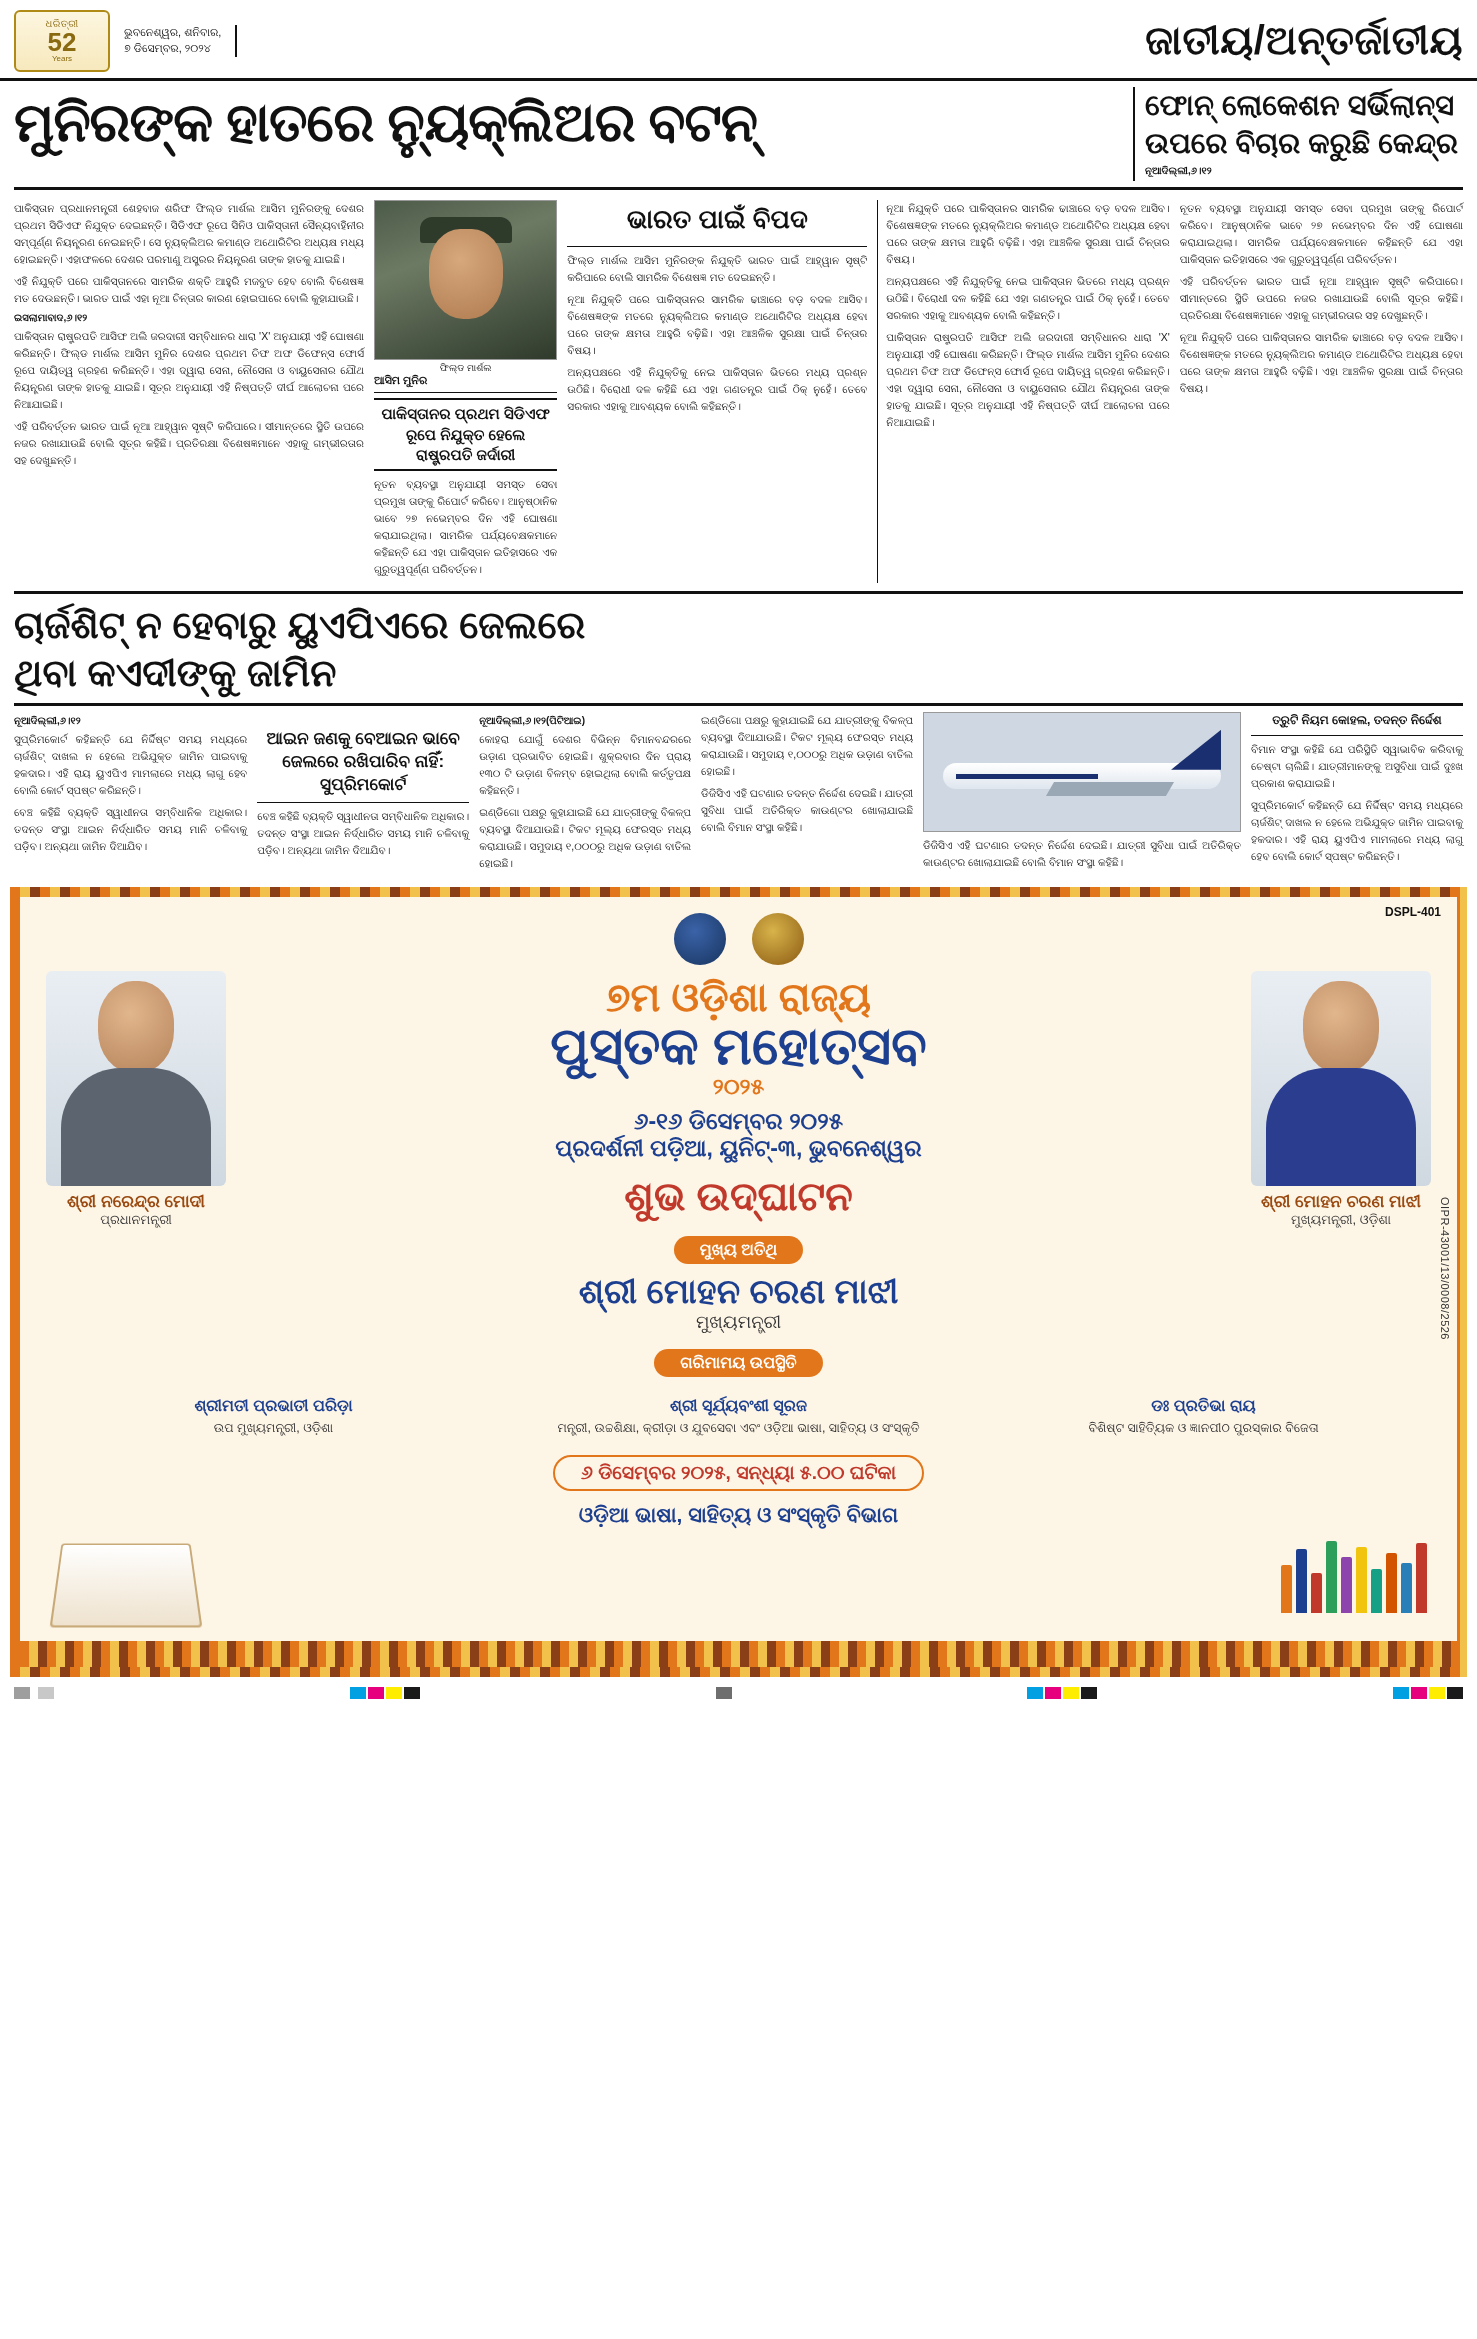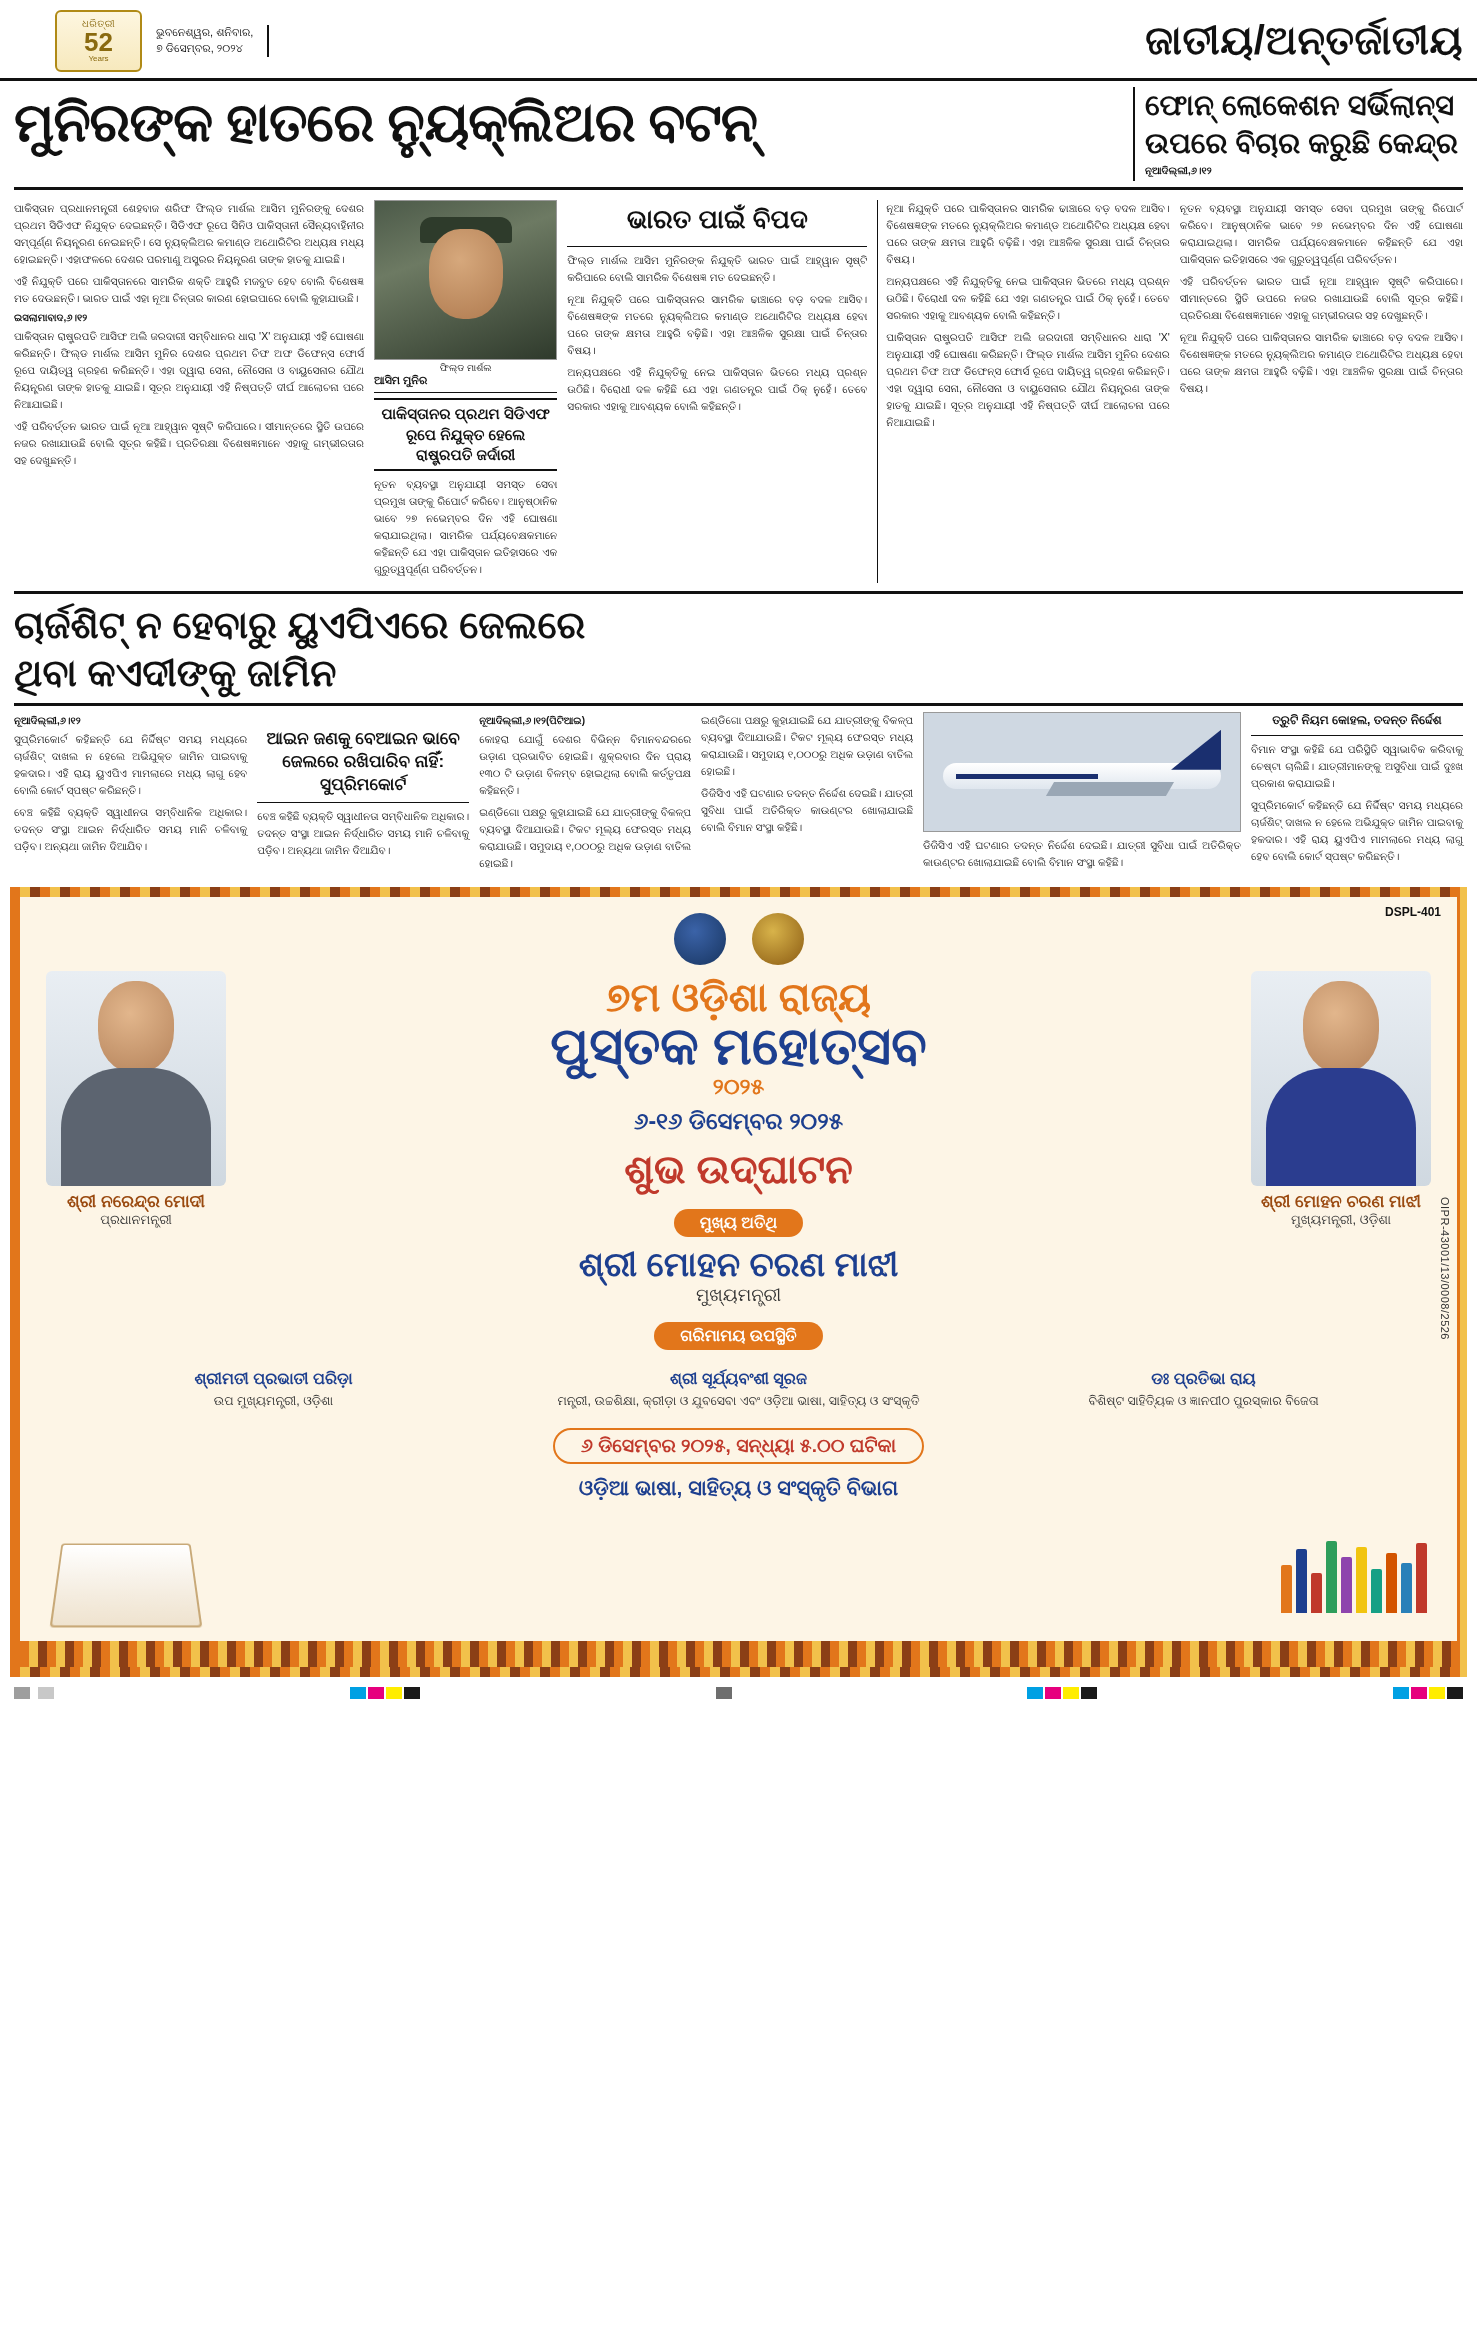--- a/index.html
+++ b/index.html
@@ -13,25 +13,24 @@
   .page { width:1477px; position:relative; }
 
   
   .masthead {
     display:flex; align-items:center; justify-content:space-between;
     padding:10px 14px 6px 14px;
     border-bottom:3px solid #111;
   }
   .mast-left { display:flex; align-items:center; gap:14px; }
   .badge {
-    width:87px; height:62px; border:2px solid #b08a16; border-radius:6px;
+    width:96px; height:62px; border:2px solid #b08a16; border-radius:6px;
     background:linear-gradient(#fdf6e0,#f7e9bd);
     display:flex; flex-direction:column; align-items:center; justify-content:center;
     line-height:1;
-    margin-left:41px;
   }
   .badge .b-top { font-size:10px; color:#8a6a10; letter-spacing:.5px; }
   .badge .b-num { font-size:26px; font-weight:bold; color:#8a6a10; }
   .badge .b-bot { font-size:8px; color:#8a6a10; }
   .mast-date { font-size:11px; line-height:1.45; color:#111; border-right:2px solid #111; padding-right:14px;}
   .mast-title { font-size:40px; font-weight:bold; letter-spacing:.5px; }
 
   
   .lead-wrap { display:flex; gap:10px; padding:6px 14px 0 14px; }
   .lead-left { flex:1 1 auto; }
@@ -339,20 +338,21 @@
         </div>
         <div class="p-name">ଶ୍ରୀ ନରେନ୍ଦ୍ର ମୋଦୀ</div>
         <div class="p-desig">ପ୍ରଧାନମନ୍ତ୍ରୀ</div>
       </div>
 
       <div class="ad-center">
         <div class="ev-title-1">୭ମ ଓଡ଼ିଶା ରାଜ୍ୟ</div>
         <div class="ev-title-2">ପୁସ୍ତକ ମହୋତ୍ସବ</div>
         <div class="ev-year">୨୦୨୫</div>
         <div class="ev-date">୬-୧୬ ଡିସେମ୍ବର ୨୦୨୫</div>
+        <div class="ev-venue">ପ୍ରଦର୍ଶନୀ ପଡ଼ିଆ, ୟୁନିଟ୍-୩, ଭୁବନେଶ୍ୱର</div>
         <div class="ev-open">ଶୁଭ ଉଦ୍‌ଘାଟନ</div>
         <div><span class="pill">ମୁଖ୍ୟ ଅତିଥି</span></div>
         <div class="chief">ଶ୍ରୀ ମୋହନ ଚରଣ ମାଝୀ</div>
         <div class="chief-d">ମୁଖ୍ୟମନ୍ତ୍ରୀ</div>
         <div><span class="pill">ଗରିମାମୟ ଉପସ୍ଥିତି</span></div>
       </div>
 
       <div class="portrait right">
         <div class="pic">
           <div class="head2"></div>

